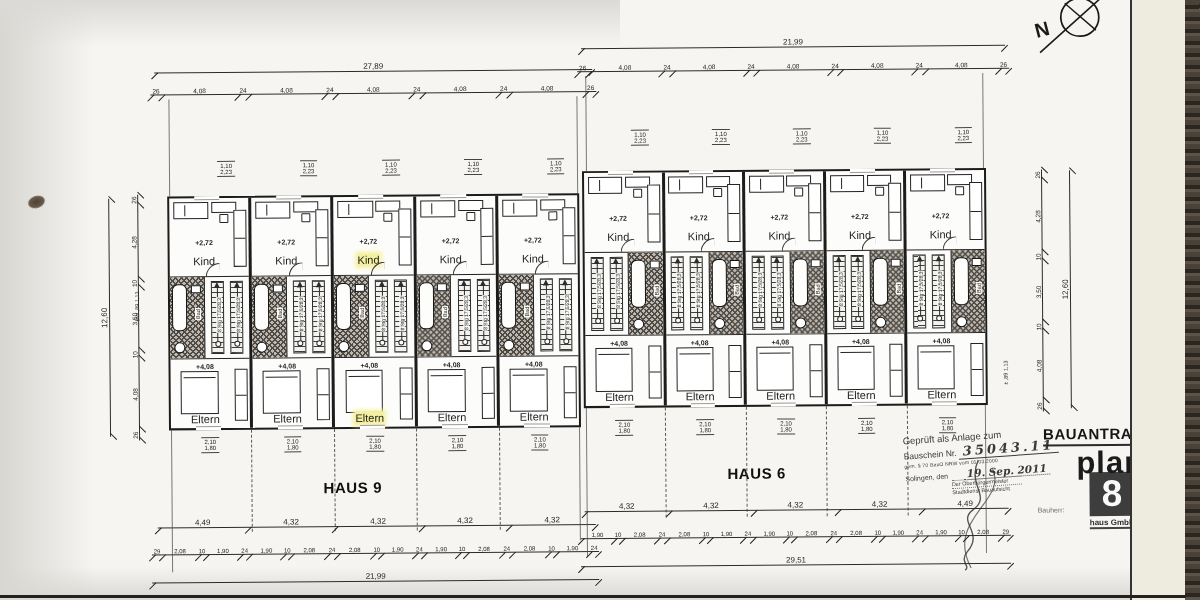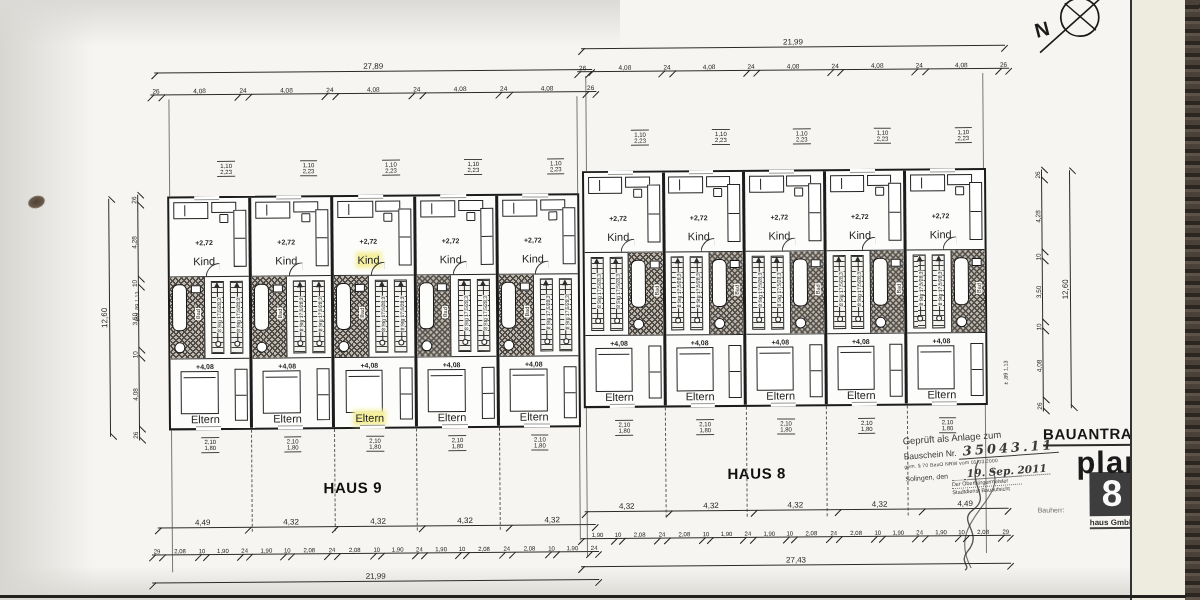--- a/index.html
+++ b/index.html
@@ -121,21 +121,21 @@
   <div id="draw">
 
     <svg class="compass" viewBox="0 0 76 60">
       <circle cx="46" cy="21" r="19" fill="none" stroke="#1a1a1a" stroke-width="1.7"></circle>
       <line x1="6" y1="56" x2="66" y2="3" stroke="#1a1a1a" stroke-width="1.6"></line>
       <line x1="31" y1="7" x2="62" y2="34" stroke="#1a1a1a" stroke-width="1.4"></line>
     </svg>
     <div class="nlet">N</div>
 
     <div class="hlab" style="left:322px;top:477px;">HAUS 9</div>
-    <div class="hlab" style="left:726px;top:466px;">HAUS 8</div>
+    <div class="hlab" style="left:726px;top:466px;">HAUS 6</div>
 
     <div class="stamp">
       <div class="s1">Geprüft als Anlage zum</div>
       <div class="s2">
         <span>Bauschein Nr.</span>
         <b class="hw">35043.11</b>
       </div>
       <div class="s3">gem. § 70 BauO NRW vom 01.03.2000</div>
       <div class="s4">
         <span>Solingen, den</span>
@@ -859,21 +859,21 @@
         </span>
         <span class="seg" style="flex-grow: 0.29;">
           <i class="tk"></i>
           <b>29</b>
         </span>
         <i class="tk end"></i>
       </div>
       <div class="chain" style="left: 579px; top: 554px; width: 430px; font-size: 8px;">
         <span class="seg" style="flex-grow: 21.55;">
           <i class="tk"></i>
-          <b>27,43</b>
+          <b>29,51</b>
         </span>
         <i class="tk end"></i>
       </div>
       <div class="chain" style="left: 97px; top: 433px; width: 238px; font-size: 8px; transform-origin: 0px 0px; transform: rotate(-90deg);">
         <span class="seg" style="flex-grow: 12.6;">
           <i class="tk"></i>
           <b>12,60</b>
         </span>
         <i class="tk end"></i>
       </div>

